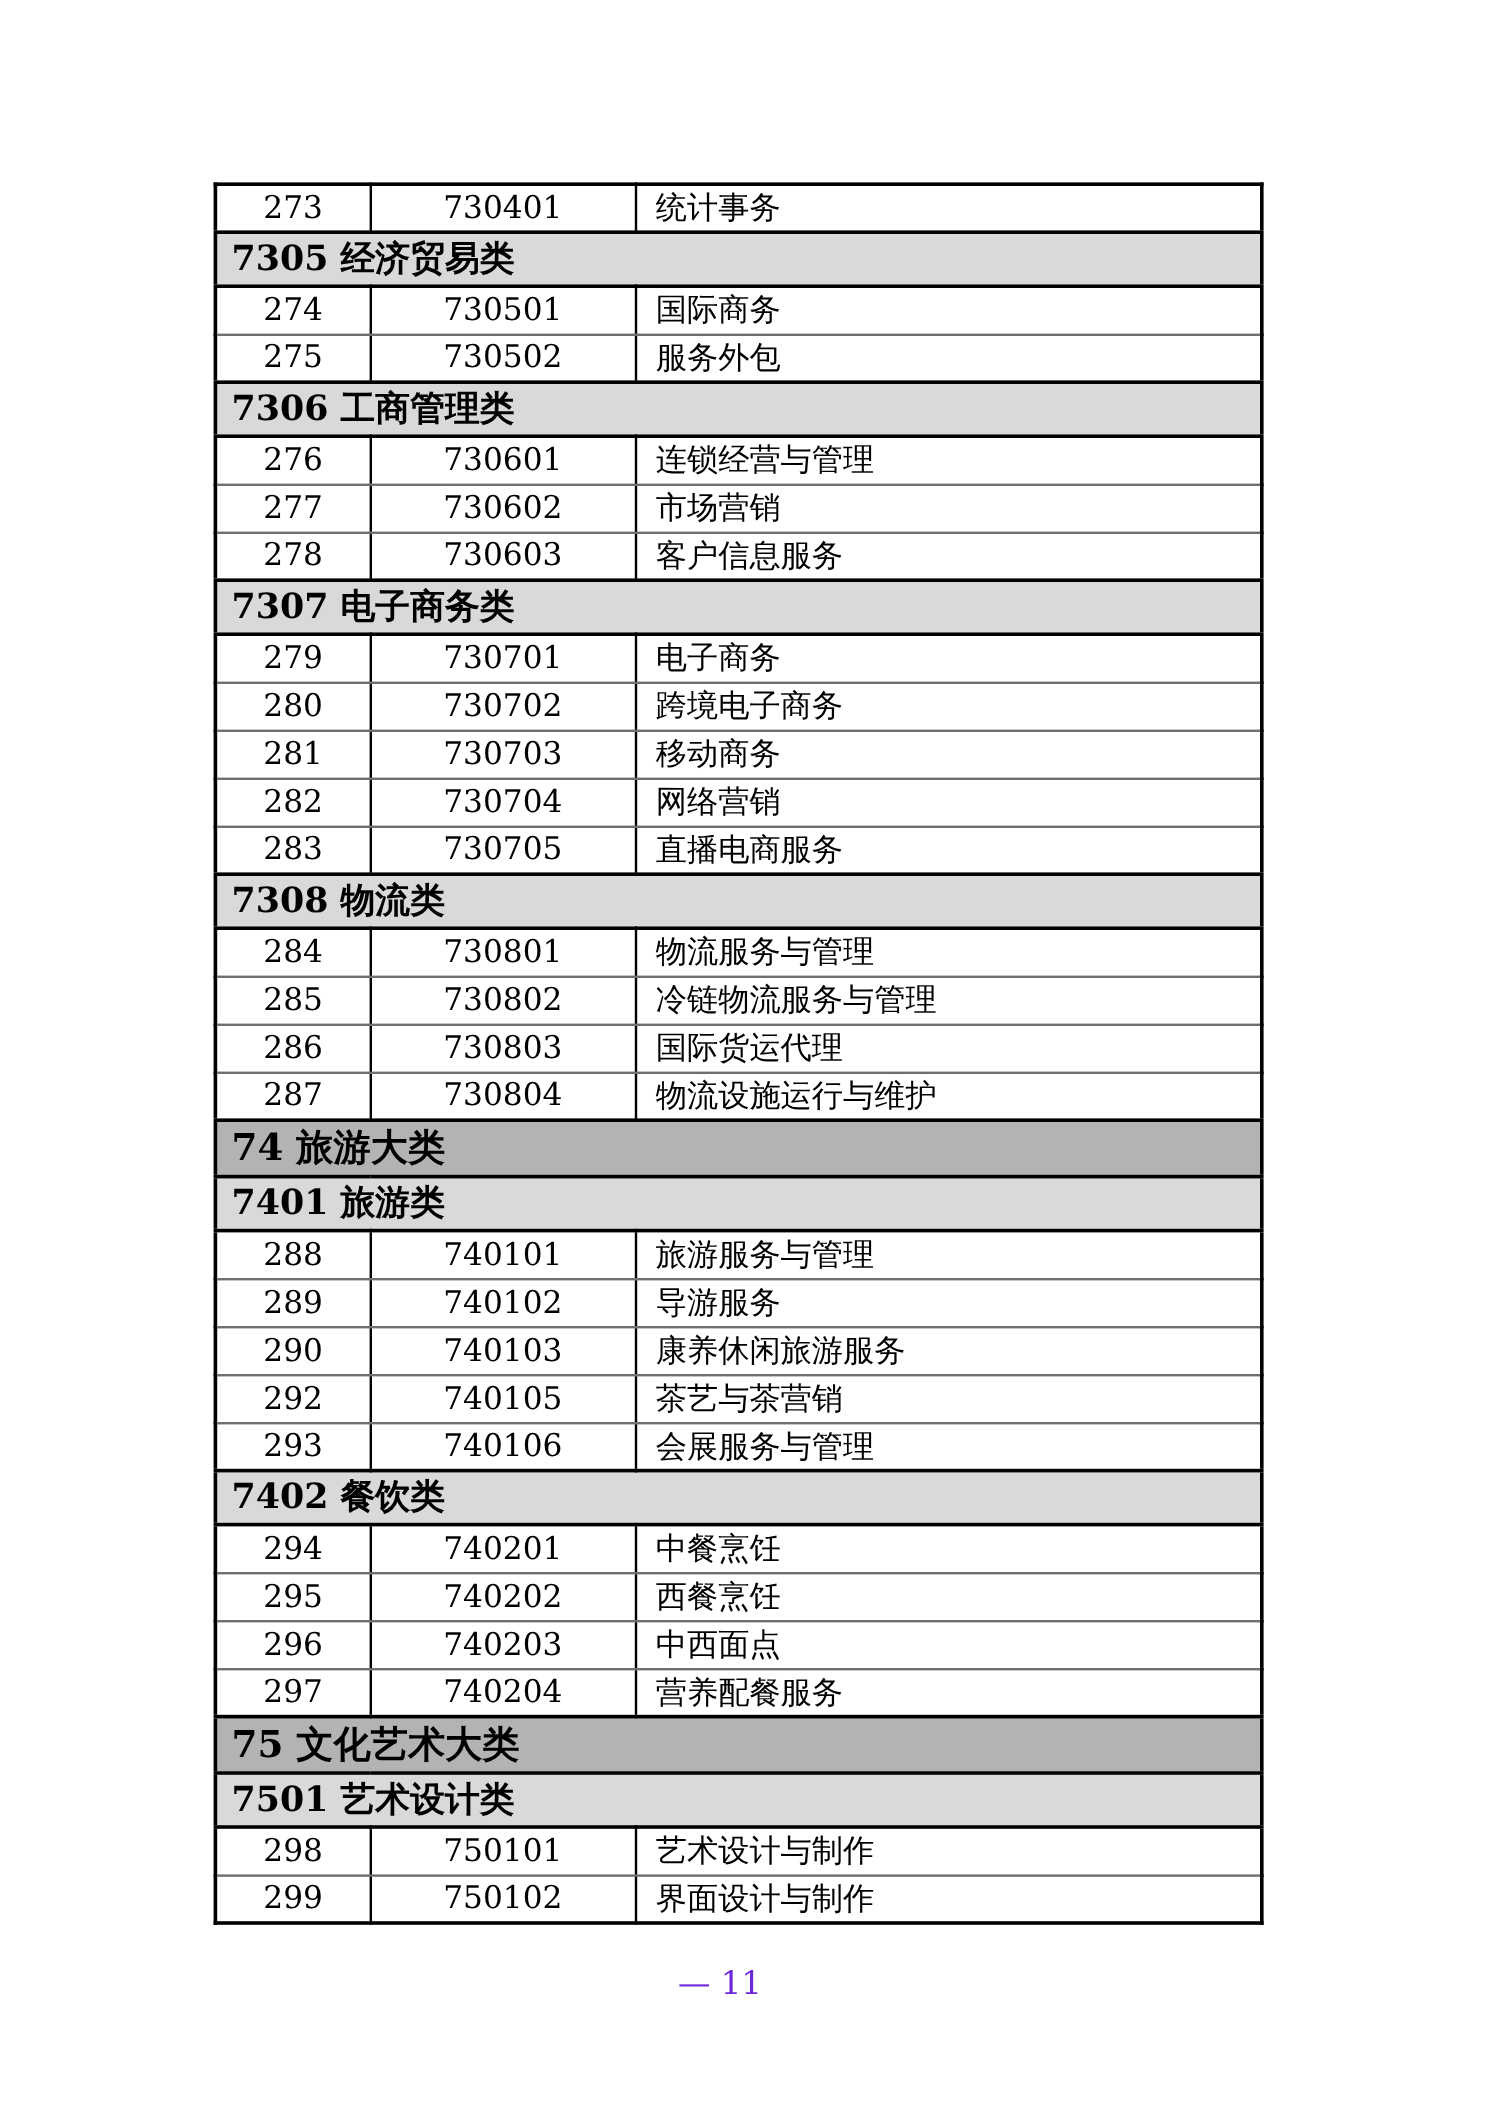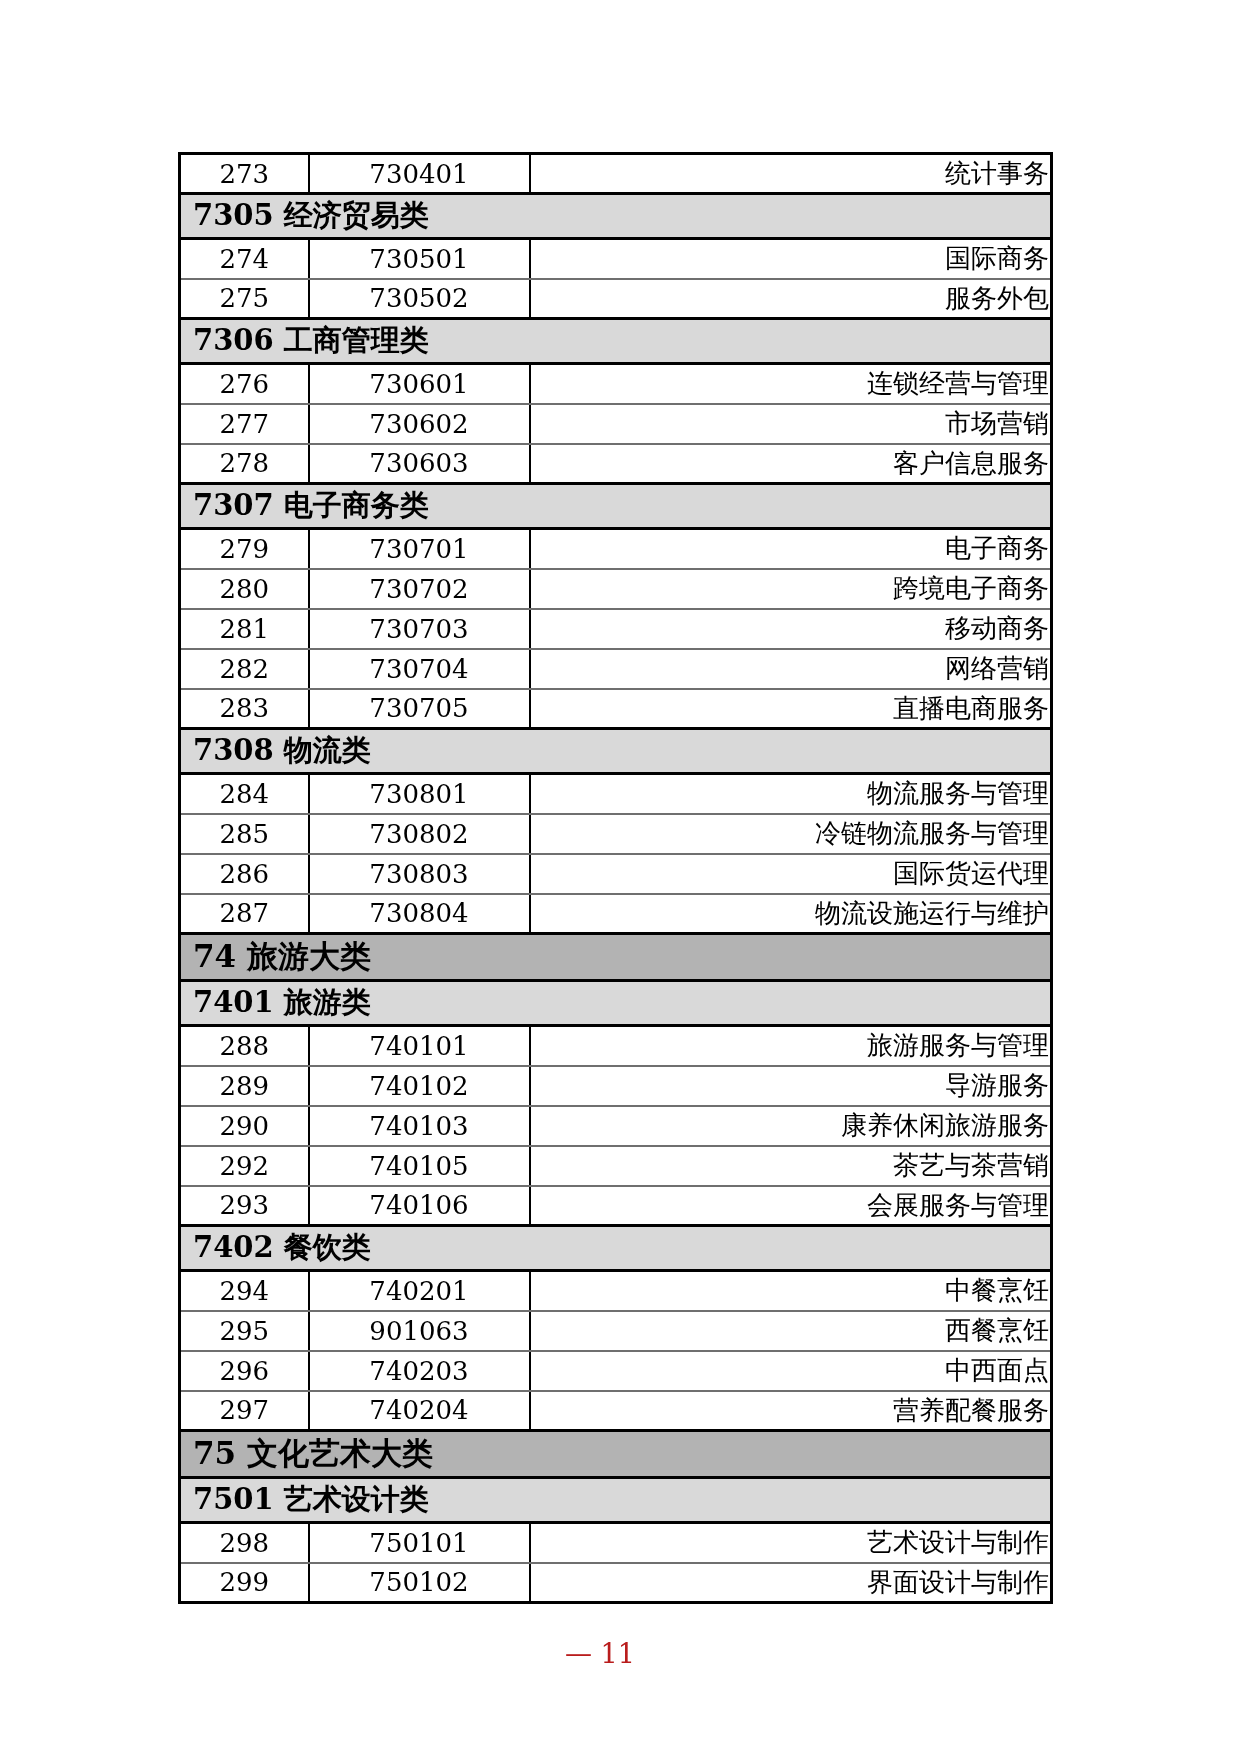--- a/index.html
+++ b/index.html
@@ -39,21 +39,21 @@
     border-top: 2px solid #6f6f6f;
     border-bottom: 2px solid #6f6f6f;
     font-size: 26px;
     background: #ffffff;
   }
   tr.data td.c-no,
   tr.data td.c-code {
     text-align: center;
   }
   tr.data td.c-name {
-    text-align: right;
+    text-align: left;
     padding-left: 16px;
   }
   tr.section {
     height: 42px;
   }
   tr.section td {
     background: #d9d9d9;
     border-top: 3px solid #000000;
     border-bottom: 3px solid #000000;
     font-weight: bold;
@@ -73,21 +73,21 @@
     text-align: left;
     padding-left: 12px;
   }
   .footer {
     position: absolute;
     left: 0;
     top: 1638px;
     width: 1200px;
     text-align: center;
     font-size: 27px;
-    color: #b91c1c;
+    color: #6d28d9;
   }
 </style>
 </head>
 <body>
 
 <div class="page">
 
   <table class="codes-table">
     <colgroup>
       <col style="width:129px">
@@ -216,21 +216,21 @@
         <tr class="section">
           <td colspan="3">7402 餐饮类</td>
         </tr>
         <tr class="data">
           <td class="c-no">294</td>
           <td class="c-code">740201</td>
           <td class="c-name">中餐烹饪</td>
         </tr>
         <tr class="data">
           <td class="c-no">295</td>
-          <td class="c-code">901063</td>
+          <td class="c-code">740202</td>
           <td class="c-name">西餐烹饪</td>
         </tr>
         <tr class="data">
           <td class="c-no">296</td>
           <td class="c-code">740203</td>
           <td class="c-name">中西面点</td>
         </tr>
         <tr class="data">
           <td class="c-no">297</td>
           <td class="c-code">740204</td>

